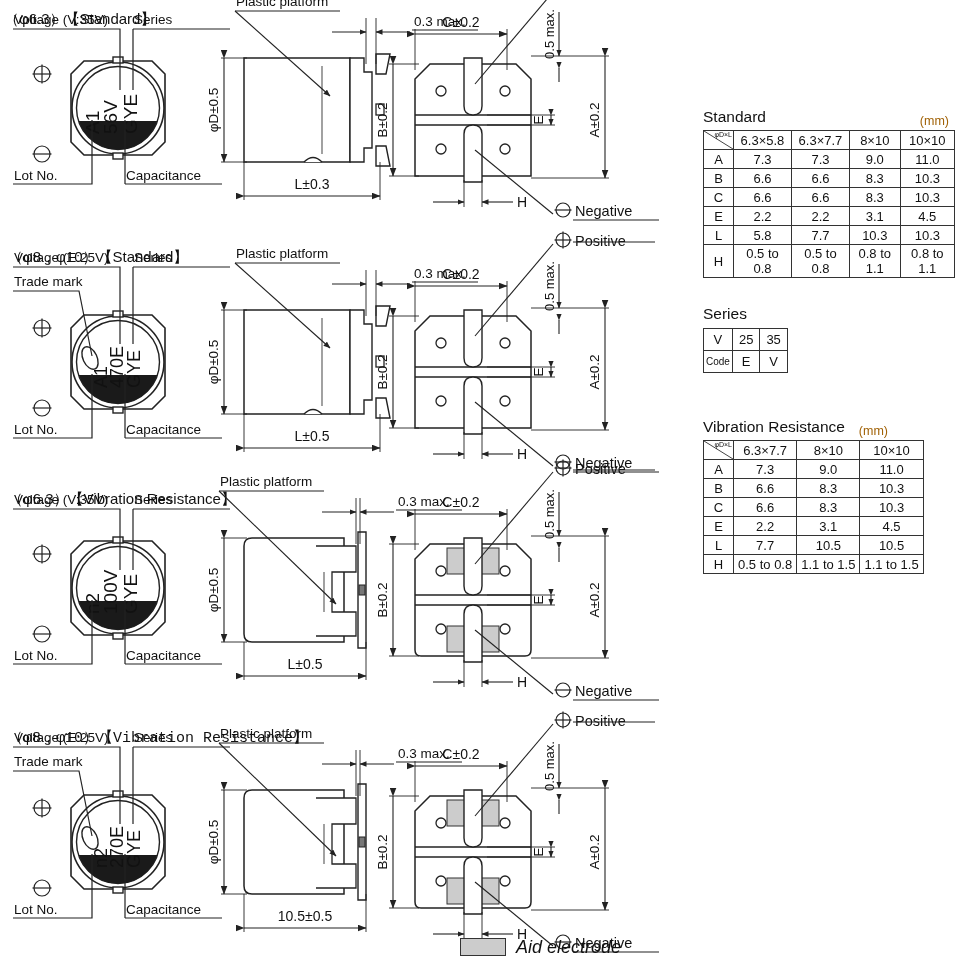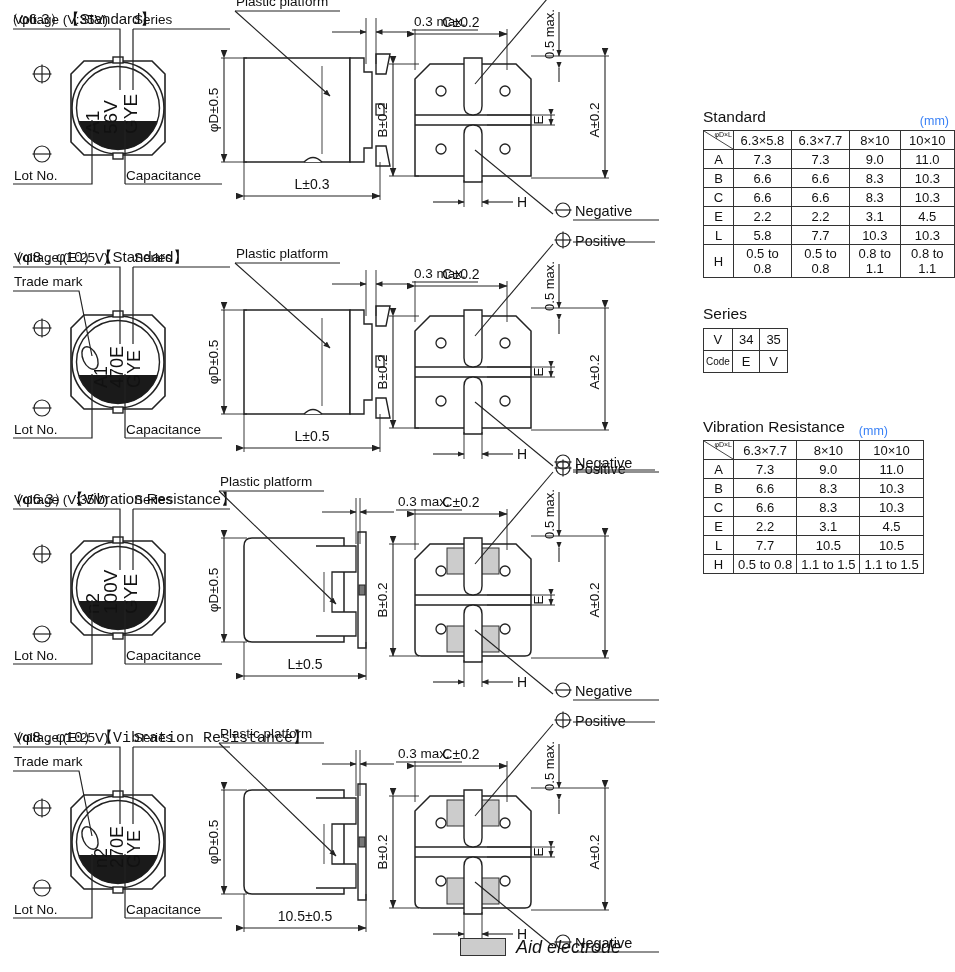--- a/index.html
+++ b/index.html
@@ -10,21 +10,21 @@
     color:#1a1a1a;
   }
   .abs{position:absolute;}
   .txt{font-size:13.5px;line-height:1.05;white-space:nowrap;color:#111;}
   .sect-title{font-size:15px;white-space:nowrap;color:#111;}
   svg{display:block;overflow:visible;}
 
   
   .tbl-wrap{position:absolute;}
   .tbl-title{font-size:15.5px;color:#111;white-space:nowrap;}
-  .tbl-unit{font-size:12.5px;color:#3b82f6;}
+  .tbl-unit{font-size:12.5px;color:#a16207;}
   table.dim{border-collapse:collapse;font-size:13px;color:#111;}
   table.dim td,table.dim th{
     border:1px solid #333;text-align:center;font-weight:normal;
     padding:1px 4px;height:19px;box-sizing:border-box;
   }
   table.dim td.rowhdr{width:30px;}
   table.dim td.corner{
     width:30px;position:relative;padding:0;overflow:hidden;
   }
   table.dim td.corner .diag{
@@ -732,21 +732,21 @@
 </div>
 
 <div class="tbl-wrap" style="left:703px;top:305px;">
   <div style="height:23px;">
     <span class="tbl-title">Series</span>
   </div>
   <table class="volt" id="tbl-voltage">
       <tbody>
         <tr>
           <td>V</td>
-          <td>34</td>
+          <td>25</td>
           <td>35</td>
         </tr>
         <tr>
           <td class="lbl">Code</td>
           <td>E</td>
           <td>V</td>
         </tr>
       </tbody>
     </table>
 </div>

